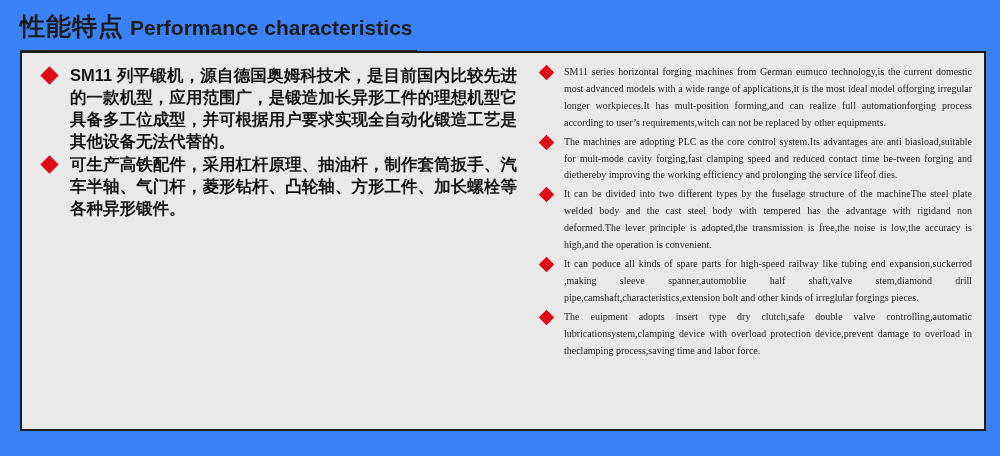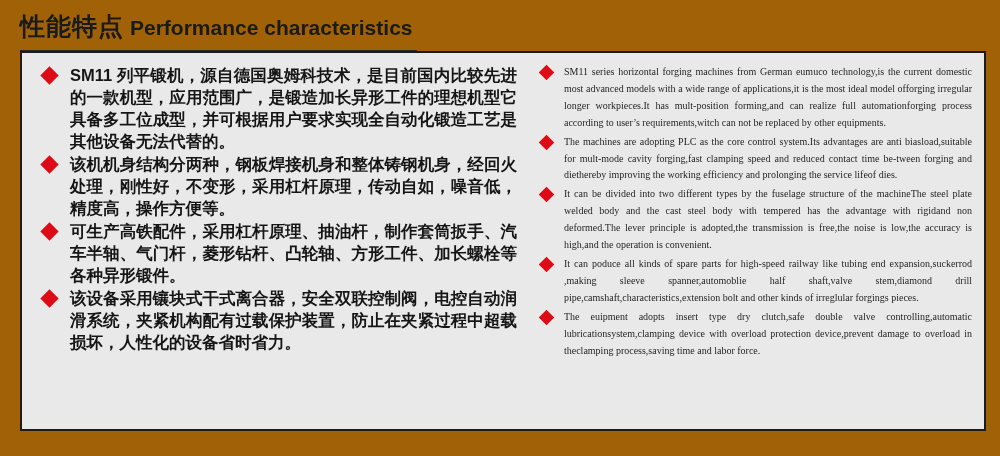--- a/index.html
+++ b/index.html
@@ -3,21 +3,21 @@
 <meta charset="utf-8">
 <style>
   :root{
     --bullet:#dd0b15;
     --panel-bg:#e9e9e9;
     --border:#1c1c1c;
   }
   *{margin:0;padding:0;box-sizing:border-box;}
   html,body{width:1000px;height:456px;background:#ffffff;overflow:hidden;
     font-family:"Liberation Sans", sans-serif;}
-  .page{position:relative;width:1000px;height:456px;background:#a16207;}
+  .page{position:relative;width:1000px;height:456px;background:#3b82f6;}
 
   
   .title-wrap{
     position:absolute;left:20px;top:10px;
     display:inline-block;
     border-bottom:2px solid #2a2a2a;
     padding:0 4px 7px 0;
   }
   .title-zh{
     font-size:25px;font-weight:700;color:#1a1a1a;
@@ -81,29 +81,21 @@
 
   <div class="panel">
 
     <div class="col col-zh">
       <div class="item">
         <span class="diamond"></span>
         <p class="txt-zh">SM11 列平锻机，源自德国奥姆科技术，是目前国内比较先进的一款机型，应用范围广，是锻造加长异形工件的理想机型它具备多工位成型，并可根据用户要求实现全自动化锻造工艺是其他设备无法代替的。</p>
       </div>
       <div class="item">
         <span class="diamond"></span>
-        <p class="txt-zh">该机机身结构分两种，钢板焊接机身和整体铸钢机身，经回火处理，刚性好，不变形，采用杠杆原理，传动自如，噪音低，精度高，操作方便等。</p>
-      </div>
-      <div class="item">
-        <span class="diamond"></span>
         <p class="txt-zh">可生产高铁配件，采用杠杆原理、抽油杆，制作套筒扳手、汽车半轴、气门杆，菱形钻杆、凸轮轴、方形工件、加长螺栓等各种异形锻件。</p>
-      </div>
-      <div class="item">
-        <span class="diamond"></span>
-        <p class="txt-zh">该设备采用镶块式干式离合器，安全双联控制阀，电控自动润滑系统，夹紧机构配有过载保护装置，防止在夹紧过程中超载损坏，人性化的设备省时省力。</p>
       </div>
     </div>
 
     <div class="col col-en">
       <div class="item">
         <span class="diamond"></span>
         <p class="txt-en">SM11 series horizontal forging machines from German eumuco technology,is the current domestic most advanced models with a wide range of applications,it is the most ideal model offorging irregular longer workpieces.It has mult-position forming,and can realize full automationforging process according to user’s requirements,witch can not be replaced by other equipments.</p>
       </div>
       <div class="item">
         <span class="diamond"></span>

